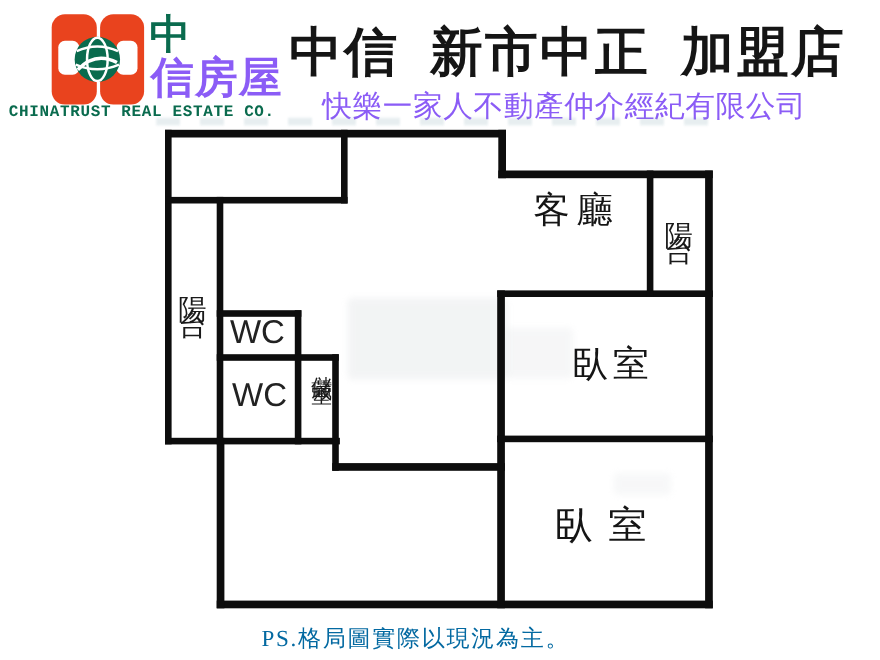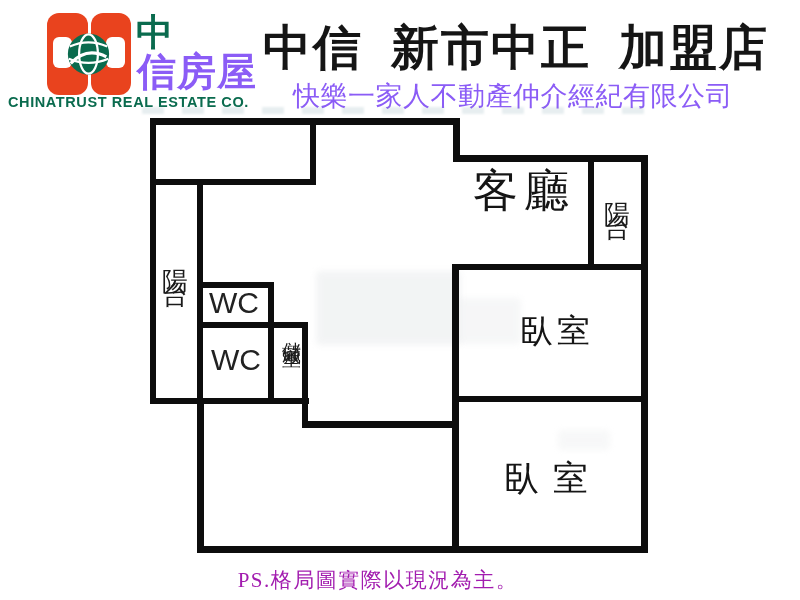--- a/index.html
+++ b/index.html
@@ -7,31 +7,31 @@
     position:relative;width:800px;height:600px;background:#ffffff;overflow:hidden;
     font-family:"Liberation Serif","DejaVu Serif",serif;color:#1a1a1a;
   }
   
   .abs{position:absolute;}
   .sq{position:absolute;border-radius:12px;}
   .notch{position:absolute;background:#fff;border-radius:6px;}
   #logo-zh-top{position:absolute;left:136px;top:14px;font-size:37px;font-weight:700;line-height:1;}
   #logo-zh-bottom{position:absolute;left:137px;top:52px;font-size:39px;font-weight:700;line-height:1;letter-spacing:1px;}
   #logo-en{position:absolute;left:8px;top:94px;font-size:14.5px;font-weight:600;letter-spacing:0.6px;
-           font-family:Liberation Sans, sans-serif;white-space:nowrap;}
+           font-family:Liberation Mono, monospace;white-space:nowrap;}
   #store-title{position:absolute;left:516px;top:48px;transform:translate(-50%,-50%);
     font-size:48px;font-weight:600;letter-spacing:2px;white-space:pre;color:#151515;}
   #store-subtitle{position:absolute;left:513px;top:96px;transform:translate(-50%,-50%);
     font-size:27px;letter-spacing:0.5px;white-space:pre;color:#8b5cf6;}
   
   .room{position:absolute;transform:translate(-50%,-50%);white-space:nowrap;color:#151515;}
   .v{writing-mode:vertical-rl;text-orientation:upright;transform:translateX(-50%);}
   #lbl-kitchen{left:227px;top:155px;font-size:31px;letter-spacing:4px;text-indent:4px;}
   #lbl-dining{left:264px;top:215px;font-size:33px;letter-spacing:4px;text-indent:4px;}
-  #lbl-living{left:521px;top:191px;font-size:45px;letter-spacing:6px;text-indent:6px;}
+  #lbl-living{left:521px;top:191px;font-size:33px;letter-spacing:6px;text-indent:6px;}
   #lbl-bed1{left:555px;top:331px;font-size:33px;letter-spacing:4px;text-indent:4px;}
   #lbl-bed2{left:546px;top:478px;font-size:35px;letter-spacing:14px;text-indent:14px;}
   #lbl-master{left:338px;top:497px;font-size:34px;letter-spacing:1px;}
   .wc{font-family:"Liberation Sans","DejaVu Sans",sans-serif;font-size:30px;color:#222;text-align:right;}
   #lbl-wc1{left:234px;top:303px;}
   #lbl-wc2{left:236px;top:360px;}
   #lbl-balcony-left{position:absolute;left:175px;top:249px;font-size:26px;letter-spacing:12px;}
   #lbl-balcony-right{position:absolute;left:617px;top:182px;font-size:26px;letter-spacing:12px;}
   #lbl-storage{position:absolute;left:292px;top:327px;font-size:19px;letter-spacing:3px;line-height:1;}
   
@@ -100,14 +100,14 @@
 
   <div class="room" id="lbl-living">客廳</div>
   <div class="v" id="lbl-balcony-left">陽台</div>
   <div class="v" id="lbl-balcony-right">陽台</div>
   <div class="room wc" id="lbl-wc1">WC</div>
   <div class="room wc" id="lbl-wc2">WC</div>
   <div class="v" id="lbl-storage">儲藏室</div>
   <div class="room" id="lbl-bed1">臥室</div>
   <div class="room" id="lbl-bed2">臥室</div>
 
-  <div id="ps-note" style="color:#a21caf;text-align:center;">PS.格局圖實際以現況為主。</div>
+  <div id="ps-note" style="color:#0369a1;text-align:center;">PS.格局圖實際以現況為主。</div>
 </div>
 
 </body></html>

